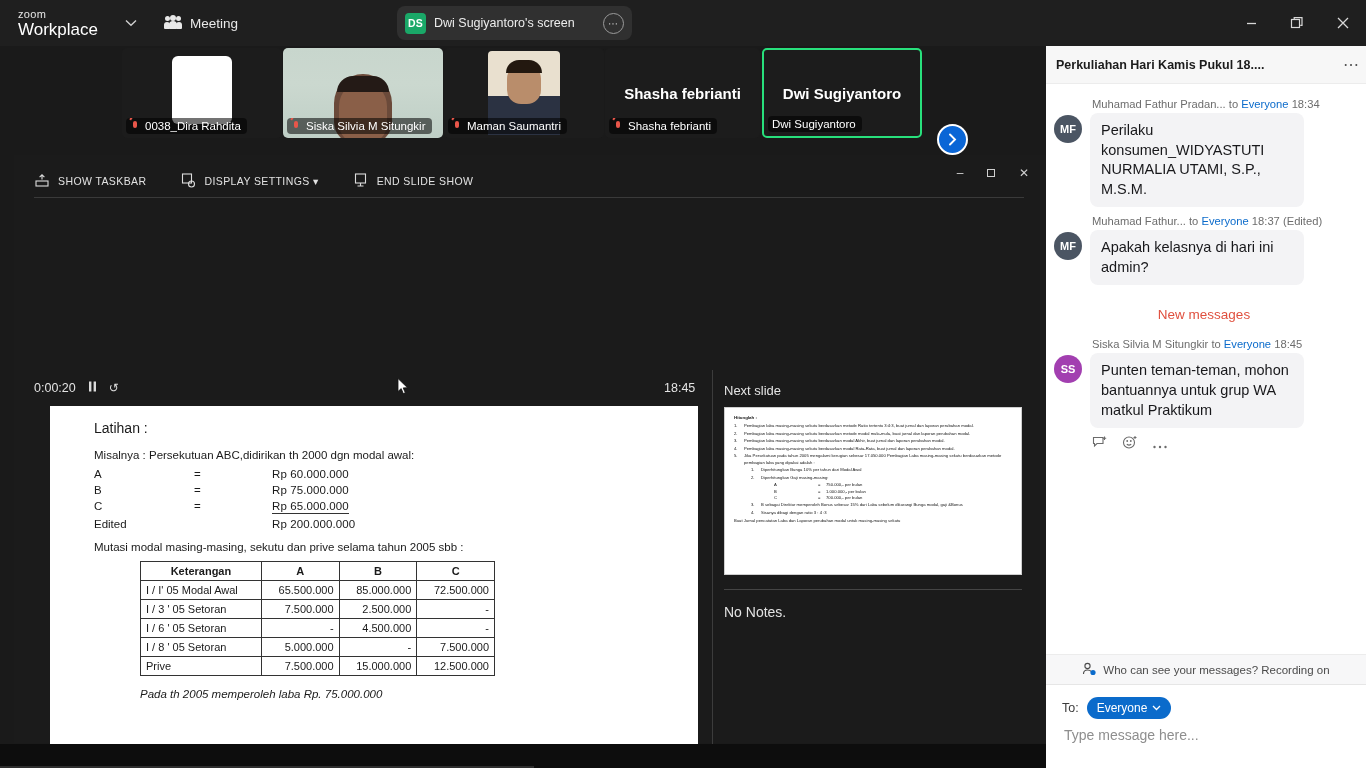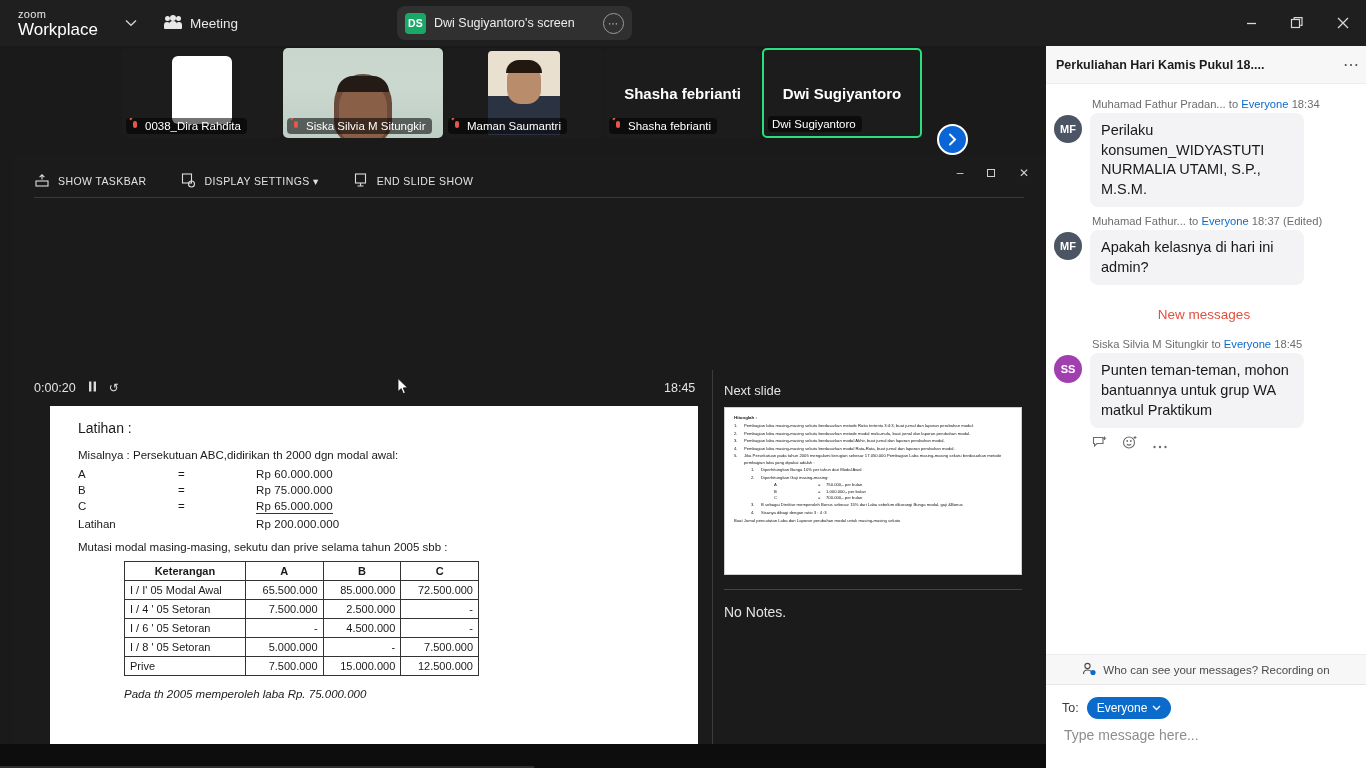--- a/index.html
+++ b/index.html
@@ -91,21 +91,21 @@
   .hr-line { position:absolute; left:20px; top:42px; width: 990px; height:1px; background:#3a3a3a; }
 
   .timerrow { position:absolute; left: 20px; top: 226px; display:flex; align-items:center; gap:12px; color:#e3e3e3; font-size:12.5px;}
   .timerrow .ic { color:#dcdcdc; font-size:12px; }
   .clock { position:absolute; left: 650px; top: 226px; color:#e3e3e3; font-size:12.5px; }
   .cursor-arrow { position:absolute; left:383px; top:223px; width:12px; height:18px; }
 
   .slide-main {
     position:absolute; left: 36px; top: 251px; width: 648px; height: 364px; background:#ffffff; overflow:hidden;
   }
-  .slide-inner { padding: 14px 20px 0 28px; color:#1a1a1a; }
+  .slide-inner { padding: 14px 20px 0 44px; color:#1a1a1a; }
   .s-title { font-size: 14px; margin-bottom: 13px; }
   .s-line { font-size: 11.5px; margin-bottom: 7px; }
   .rowline { display:flex; font-size: 11.5px; margin-bottom: 4px; }
   .rowline .c1 { width: 100px; }
   .rowline .c2 { width: 78px; }
   .rowline .c3 { letter-spacing: .1px; }
   .rowline.uline .c3 { border-bottom: 1px solid #333; padding-bottom: 1px;}
   .s-sub { font-size: 11.5px; margin-top: 11px; margin-bottom: 8px; }
 
   table.slidetbl { border-collapse: collapse; margin-left: 46px; width: 355px; font-size: 11px;}
@@ -342,21 +342,21 @@
           <span class="c1">B</span>
           <span class="c2">=</span>
           <span class="c3">Rp  75.000.000</span>
         </div>
         <div class="rowline uline">
           <span class="c1">C</span>
           <span class="c2">=</span>
           <span class="c3">Rp  65.000.000</span>
         </div>
         <div class="rowline">
-          <span class="c1">Latihan</span>
+          <span class="c1">Edited</span>
           <span class="c2"></span>
           <span class="c3">Rp 200.000.000</span>
         </div>
 
         <div class="s-sub">Mutasi modal masing-masing, sekutu dan prive selama tahun 2005 sbb :</div>
 
         <table class="slidetbl">
           <tbody>
               <tr>
             <th>Keterangan</th>
@@ -364,21 +364,21 @@
             <th>B</th>
             <th>C</th>
           </tr>
           <tr>
             <td class="lbl">I / I' 05 Modal Awal</td>
             <td class="num">65.500.000</td>
             <td class="num">85.000.000</td>
             <td class="num">72.500.000</td>
           </tr>
           <tr>
-            <td class="lbl">I / 4 ' 05 Setoran</td>
+            <td class="lbl">I / 3 ' 05 Setoran</td>
             <td class="num">7.500.000</td>
             <td class="num">2.500.000</td>
             <td class="num">-</td>
           </tr>
           <tr>
             <td class="lbl">I / 6 ' 05 Setoran</td>
             <td class="num">-</td>
             <td class="num">4.500.000</td>
             <td class="num">-</td>
           </tr>

